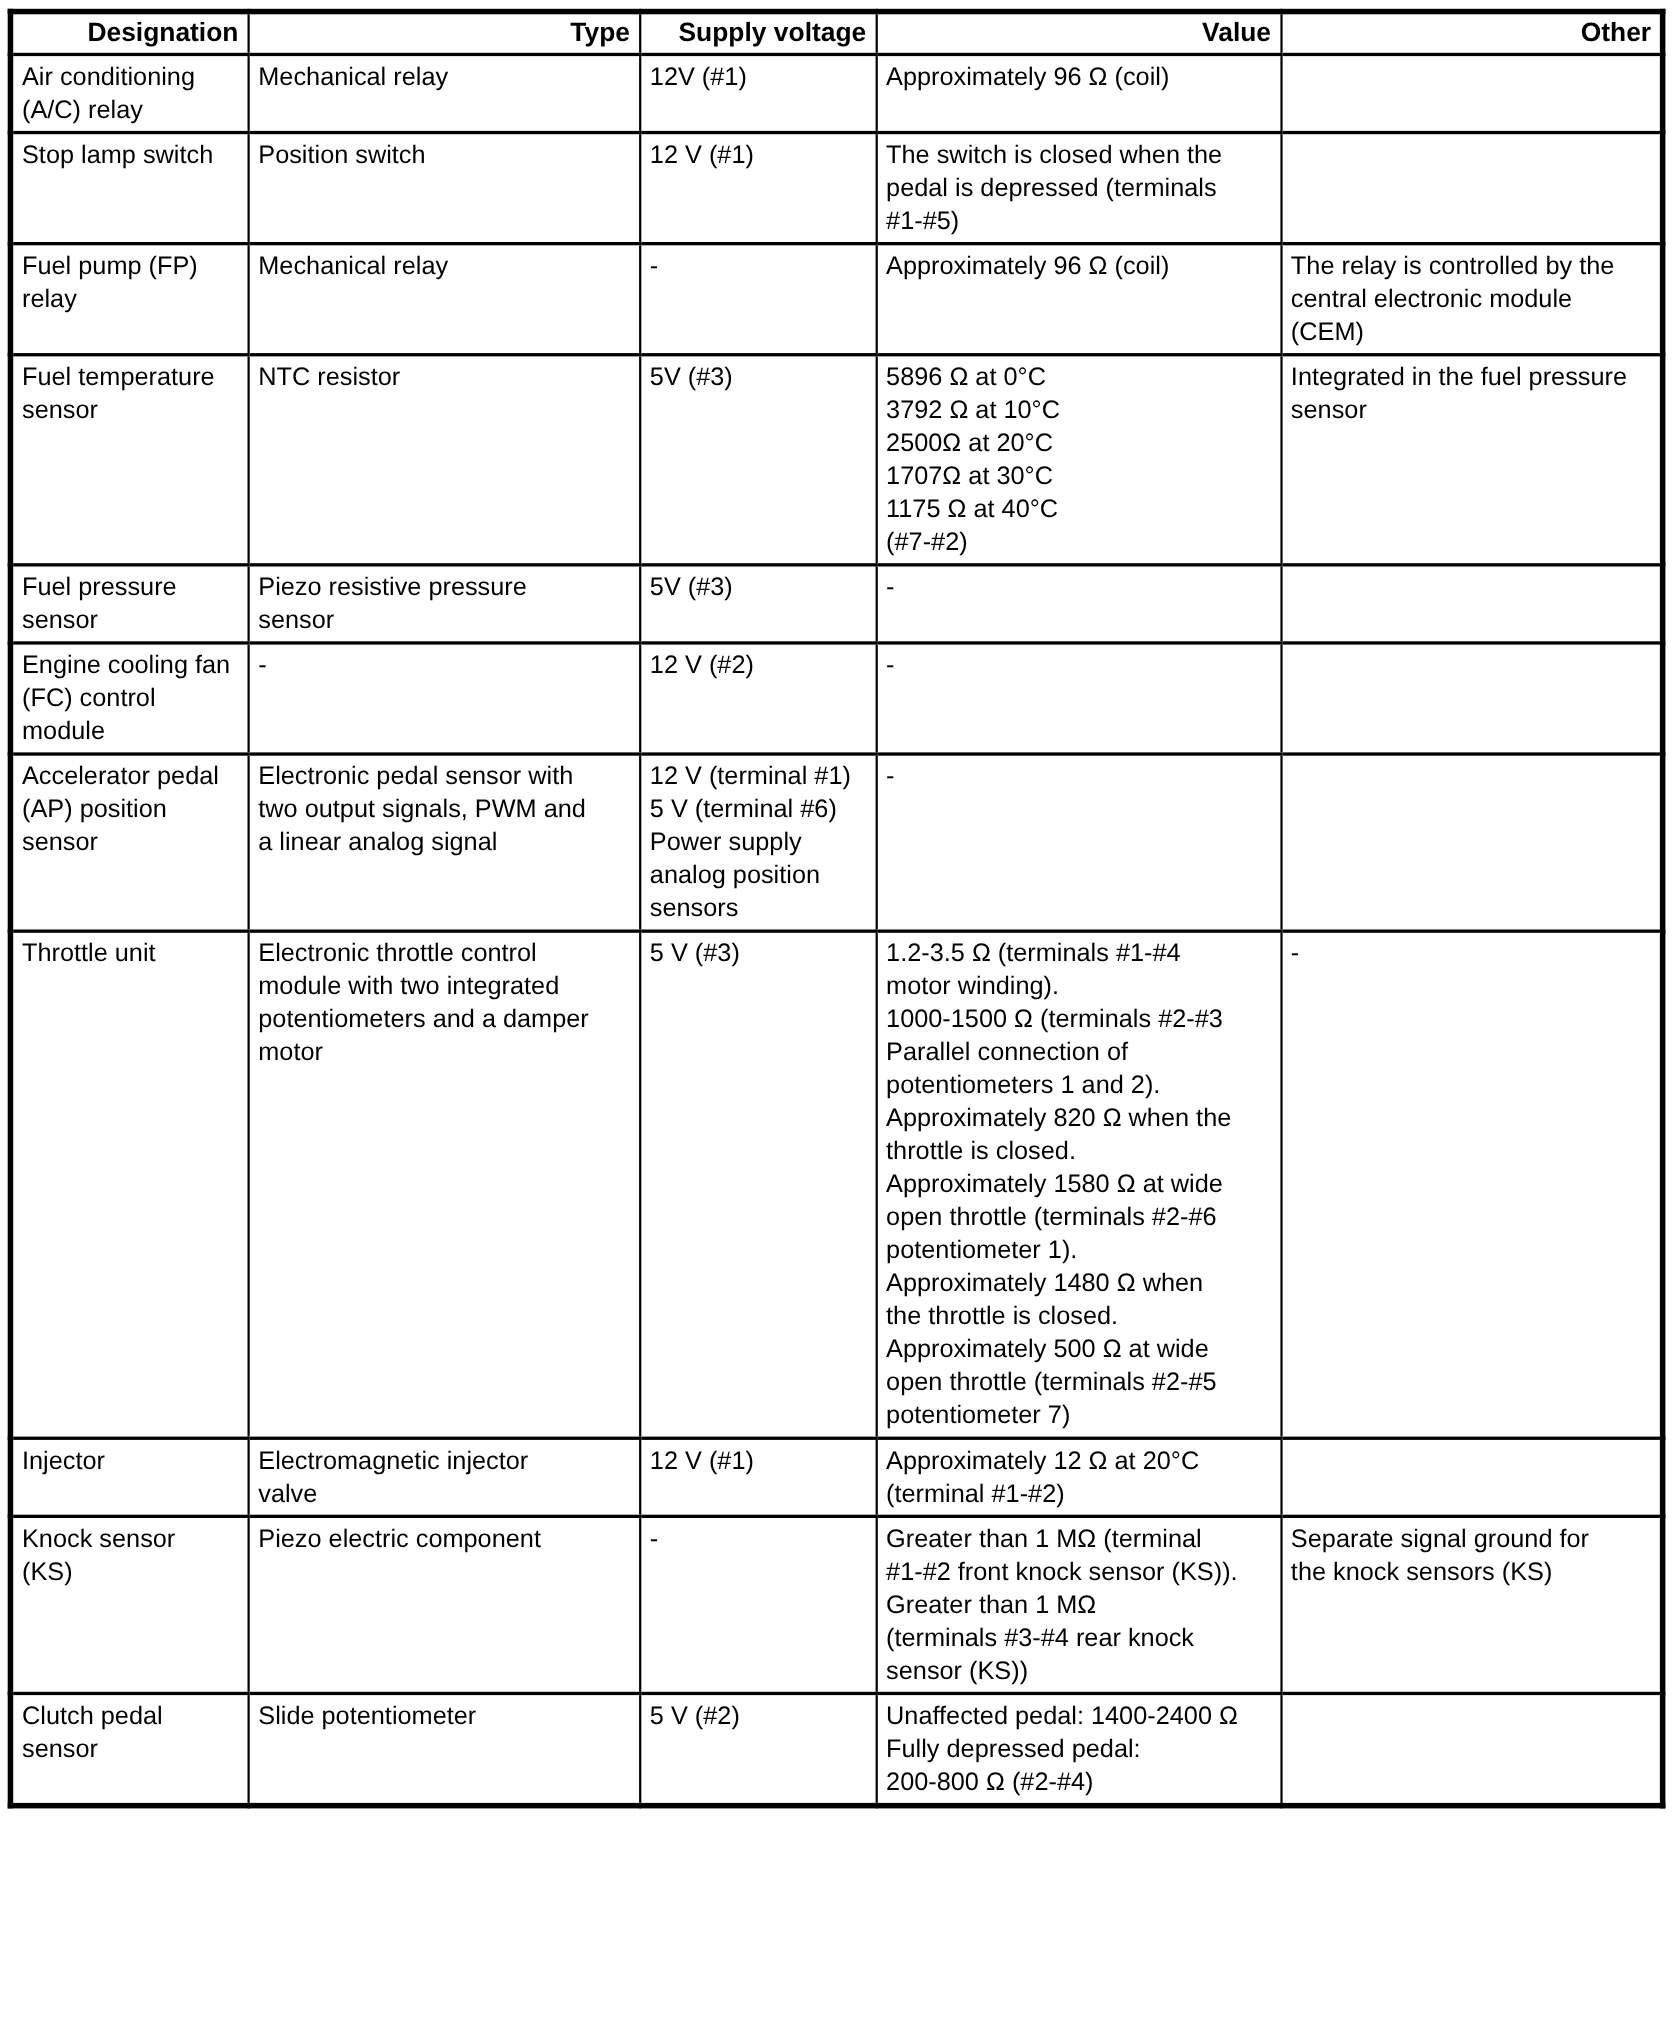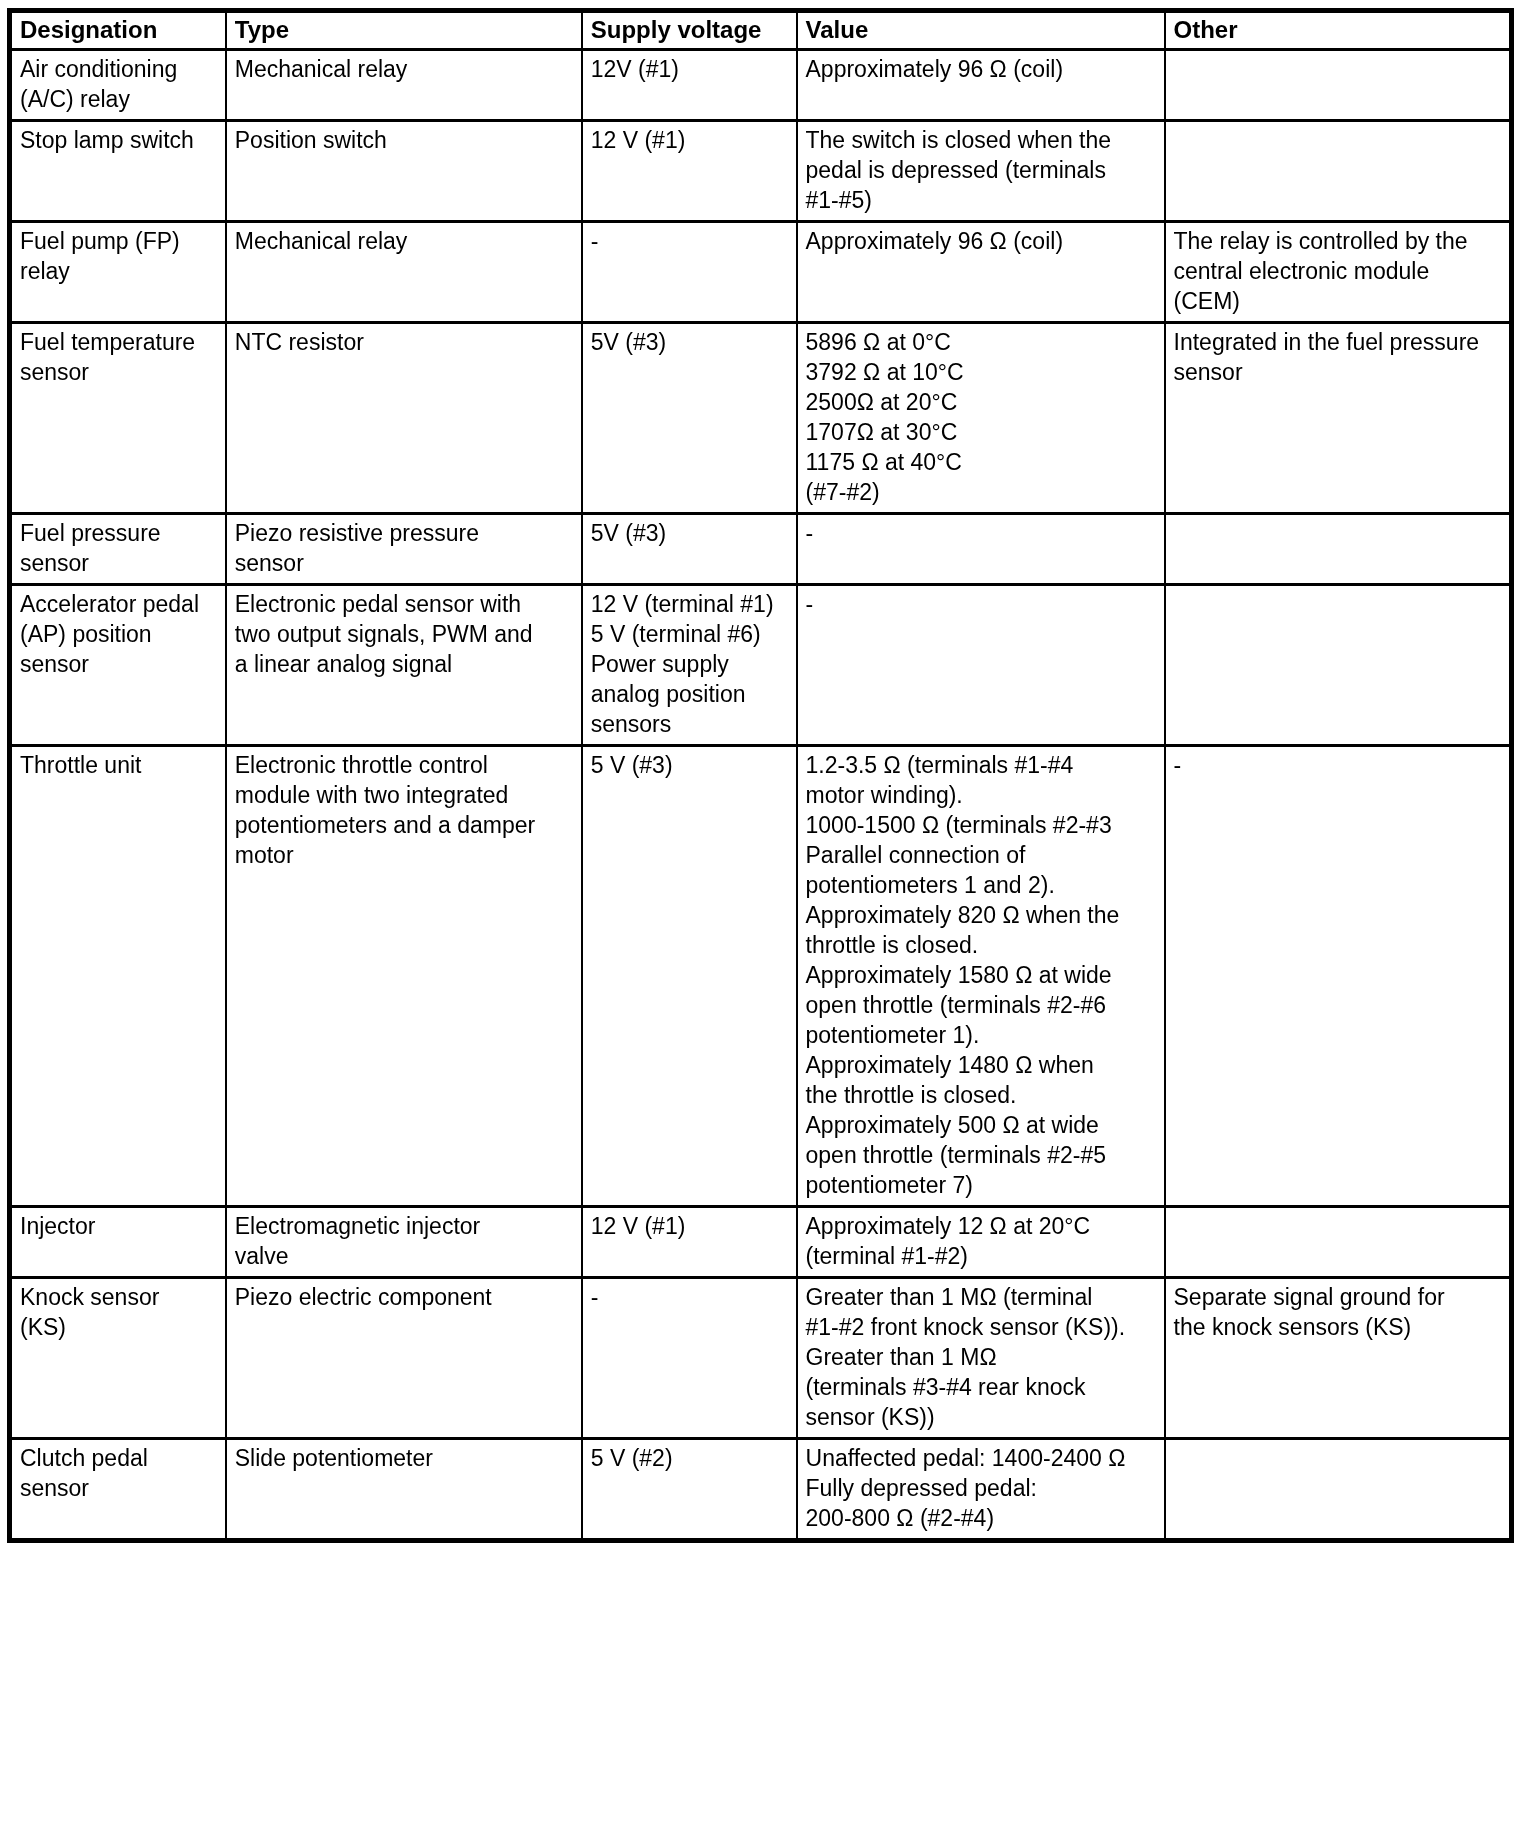--- a/index.html
+++ b/index.html
@@ -41,20 +41,21 @@
     line-height: 30px;
     overflow: hidden;
     word-wrap: break-word;
   }
   th {
     font-size: 24px;
     font-weight: bold;
     padding-top: 2px;
     padding-bottom: 3px;
     line-height: 30px;
+    text-align: right;
   }
   td .text-line {
     display: block;
   }
 </style>
 </head>
 <body>
 
 <div class="page">
   <table class="spec-table">
@@ -164,20 +165,37 @@
           <td>
             <div class="text-line">5V (#3)</div>
           </td>
           <td>
             <div class="text-line">-</div>
           </td>
           <td></td>
         </tr>
         <tr>
           <td>
+            <div class="text-line">Engine cooling fan</div>
+            <div class="text-line">(FC) control</div>
+            <div class="text-line">module</div>
+          </td>
+          <td>
+            <div class="text-line">-</div>
+          </td>
+          <td>
+            <div class="text-line">12 V (#2)</div>
+          </td>
+          <td>
+            <div class="text-line">-</div>
+          </td>
+          <td></td>
+        </tr>
+        <tr>
+          <td>
             <div class="text-line">Accelerator pedal</div>
             <div class="text-line">(AP) position</div>
             <div class="text-line">sensor</div>
           </td>
           <td>
             <div class="text-line">Electronic pedal sensor with</div>
             <div class="text-line">two output signals, PWM and</div>
             <div class="text-line">a linear analog signal</div>
           </td>
           <td>

